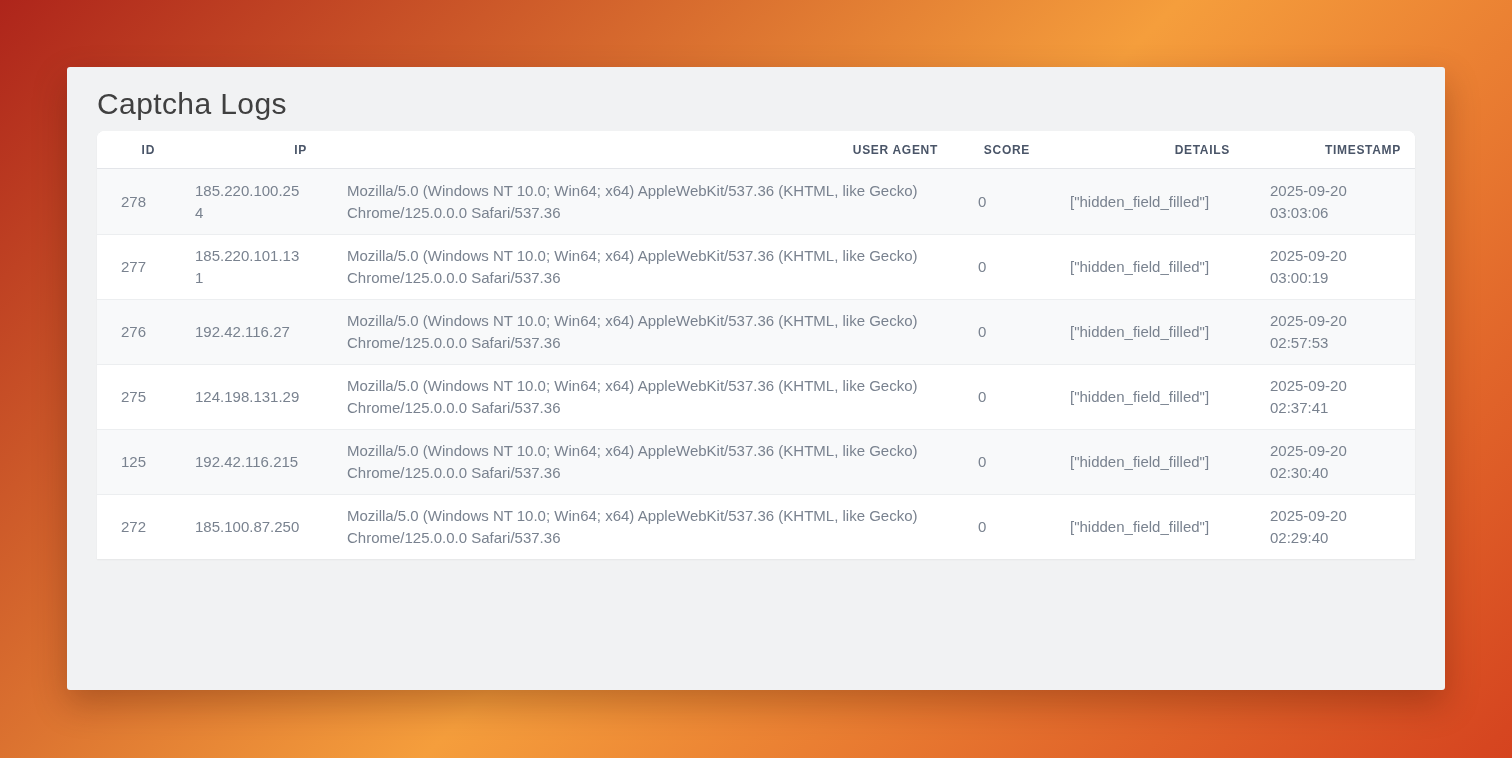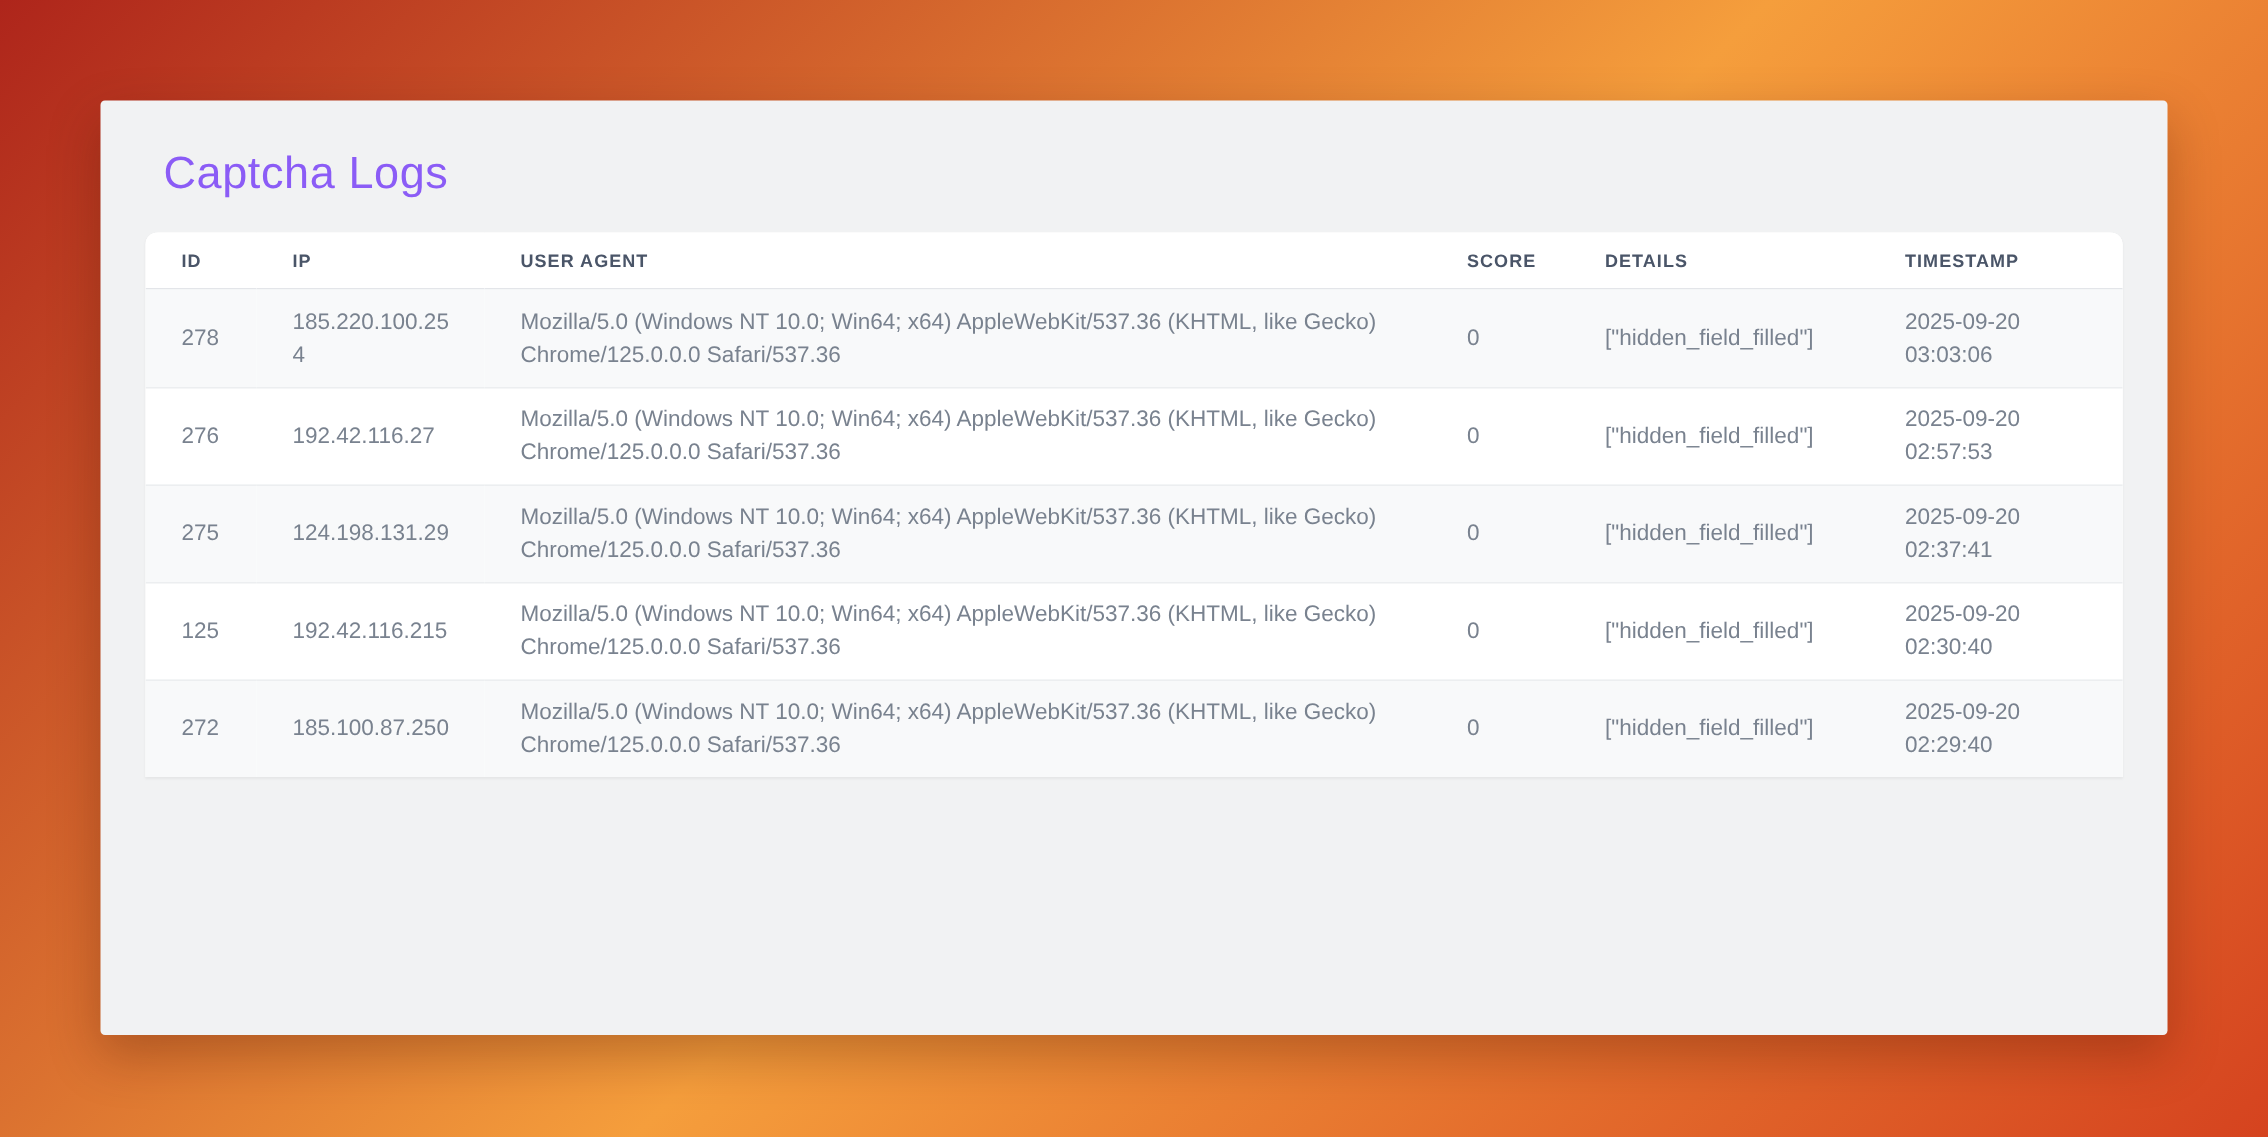--- a/index.html
+++ b/index.html
@@ -18,27 +18,27 @@
     top: 67px;
     width: 1378px;
     height: 623px;
     background: #f1f2f3;
     border-radius: 3px;
     box-shadow: 0 14px 34px rgba(70, 15, 0, 0.30);
     padding: 0 30px;
     overflow: hidden;
   }
   .page-title {
-    margin: 12px;
+    margin: 0;
     padding-top: 13px;
     height: 64px;
     font-size: 30px;
     line-height: 48px;
     font-weight: 500;
-    color: #8b5cf6;
+    color: #404040;
     letter-spacing: 0.4px;
   }
   .table-wrap {
     border-radius: 8px 8px 0 0;
     overflow: hidden;
     box-shadow: 0 1px 2px rgba(0,0,0,0.05);
     background: #fff;
   }
   table.log-table {
     width: 100%;
@@ -49,21 +49,21 @@
   }
   .col-id        { width: 74px;  }
   .col-ip        { width: 152px; }
   .col-user_agent{ width: 631px; }
   .col-score     { width: 92px;  }
   .col-details   { width: 200px; }
   .col-timestamp { width: 171px; }
   thead th {
     height: 38px;
     padding: 10px 16px 9px 24px;
-    text-align: left;
+    text-align: right;
     font-size: 12px;
     font-weight: 700;
     letter-spacing: 0.7px;
     color: #4a5568;
     background: #fff;
     border-bottom: 1px solid #e3e5e9;
     white-space: nowrap;
   }
   tbody td {
     height: 65px;
@@ -106,20 +106,28 @@
       <tbody>
           <tr>
             <td class="cell-id">278</td>
             <td class="cell-ip">185.220.100.254</td>
             <td class="cell-user_agent">Mozilla/5.0 (Windows NT 10.0; Win64; x64) AppleWebKit/537.36 (KHTML, like Gecko) Chrome/125.0.0.0 Safari/537.36</td>
             <td class="cell-score">0</td>
             <td class="cell-details">["hidden_field_filled"]</td>
             <td class="cell-timestamp">2025-09-20 03:03:06</td>
           </tr>
           <tr>
+            <td class="cell-id">277</td>
+            <td class="cell-ip">185.220.101.131</td>
+            <td class="cell-user_agent">Mozilla/5.0 (Windows NT 10.0; Win64; x64) AppleWebKit/537.36 (KHTML, like Gecko) Chrome/125.0.0.0 Safari/537.36</td>
+            <td class="cell-score">0</td>
+            <td class="cell-details">["hidden_field_filled"]</td>
+            <td class="cell-timestamp">2025-09-20 03:00:19</td>
+          </tr>
+          <tr>
             <td class="cell-id">276</td>
             <td class="cell-ip">192.42.116.27</td>
             <td class="cell-user_agent">Mozilla/5.0 (Windows NT 10.0; Win64; x64) AppleWebKit/537.36 (KHTML, like Gecko) Chrome/125.0.0.0 Safari/537.36</td>
             <td class="cell-score">0</td>
             <td class="cell-details">["hidden_field_filled"]</td>
             <td class="cell-timestamp">2025-09-20 02:57:53</td>
           </tr>
           <tr>
             <td class="cell-id">275</td>
             <td class="cell-ip">124.198.131.29</td>

